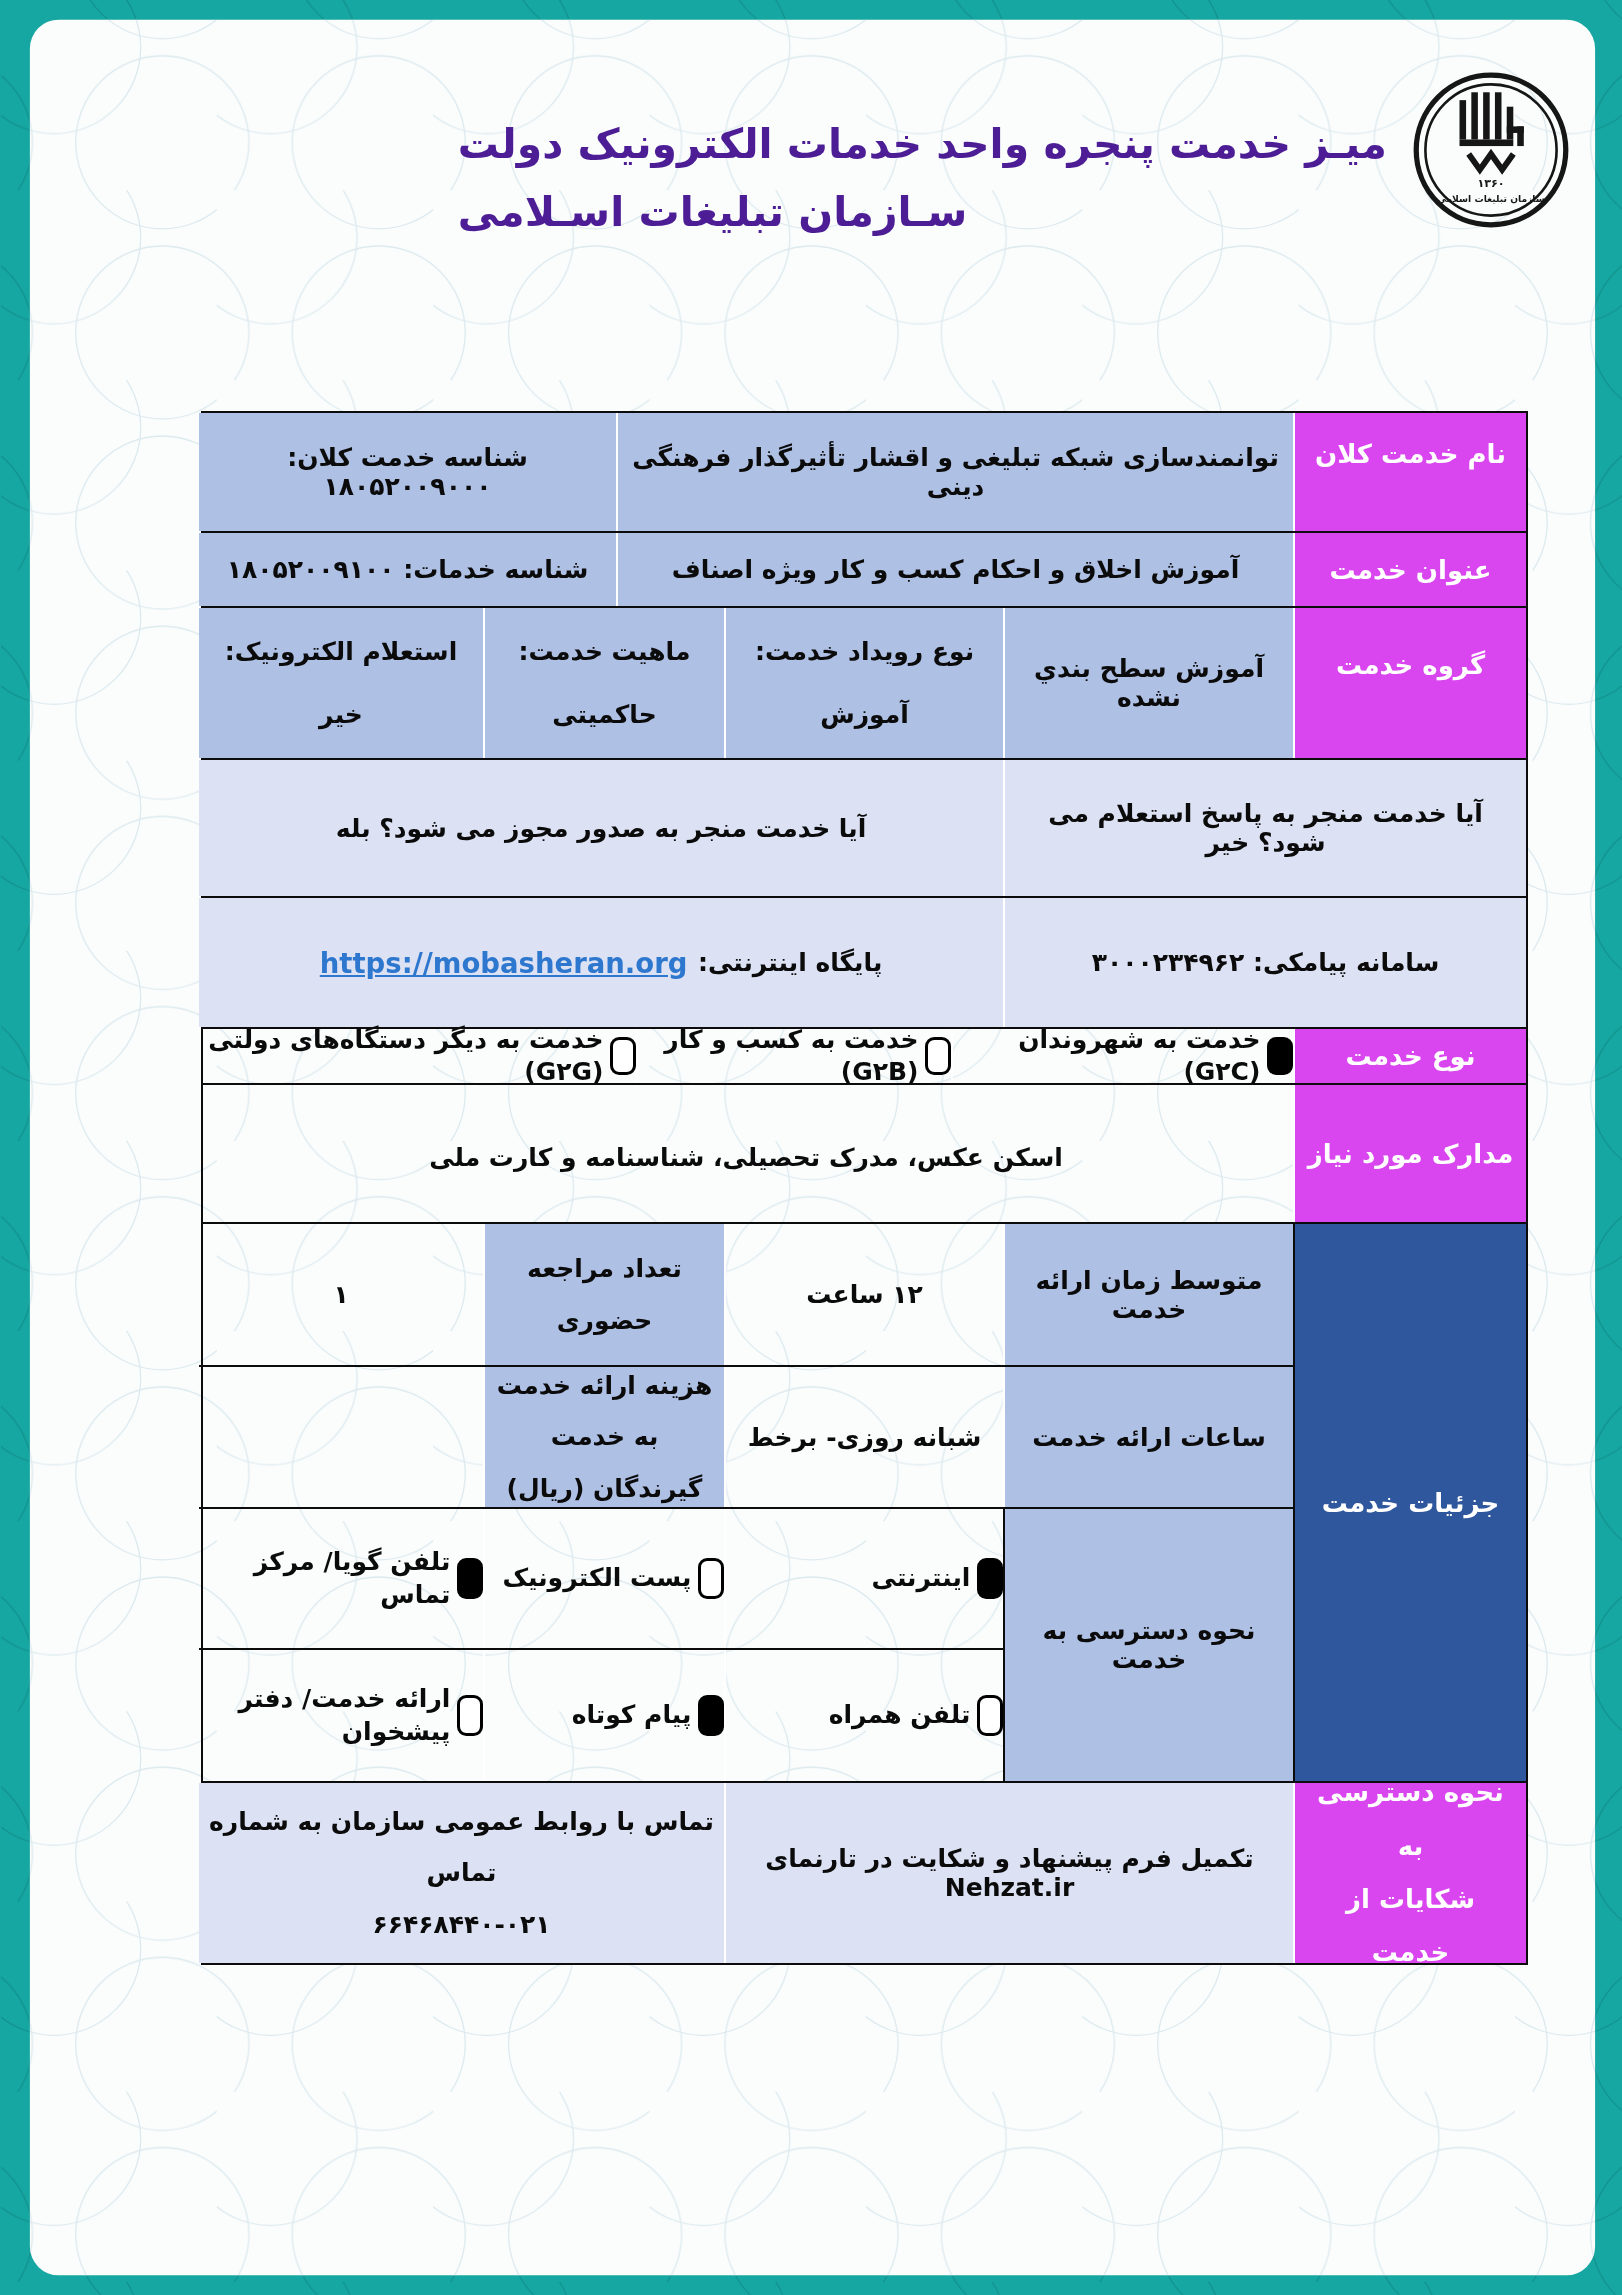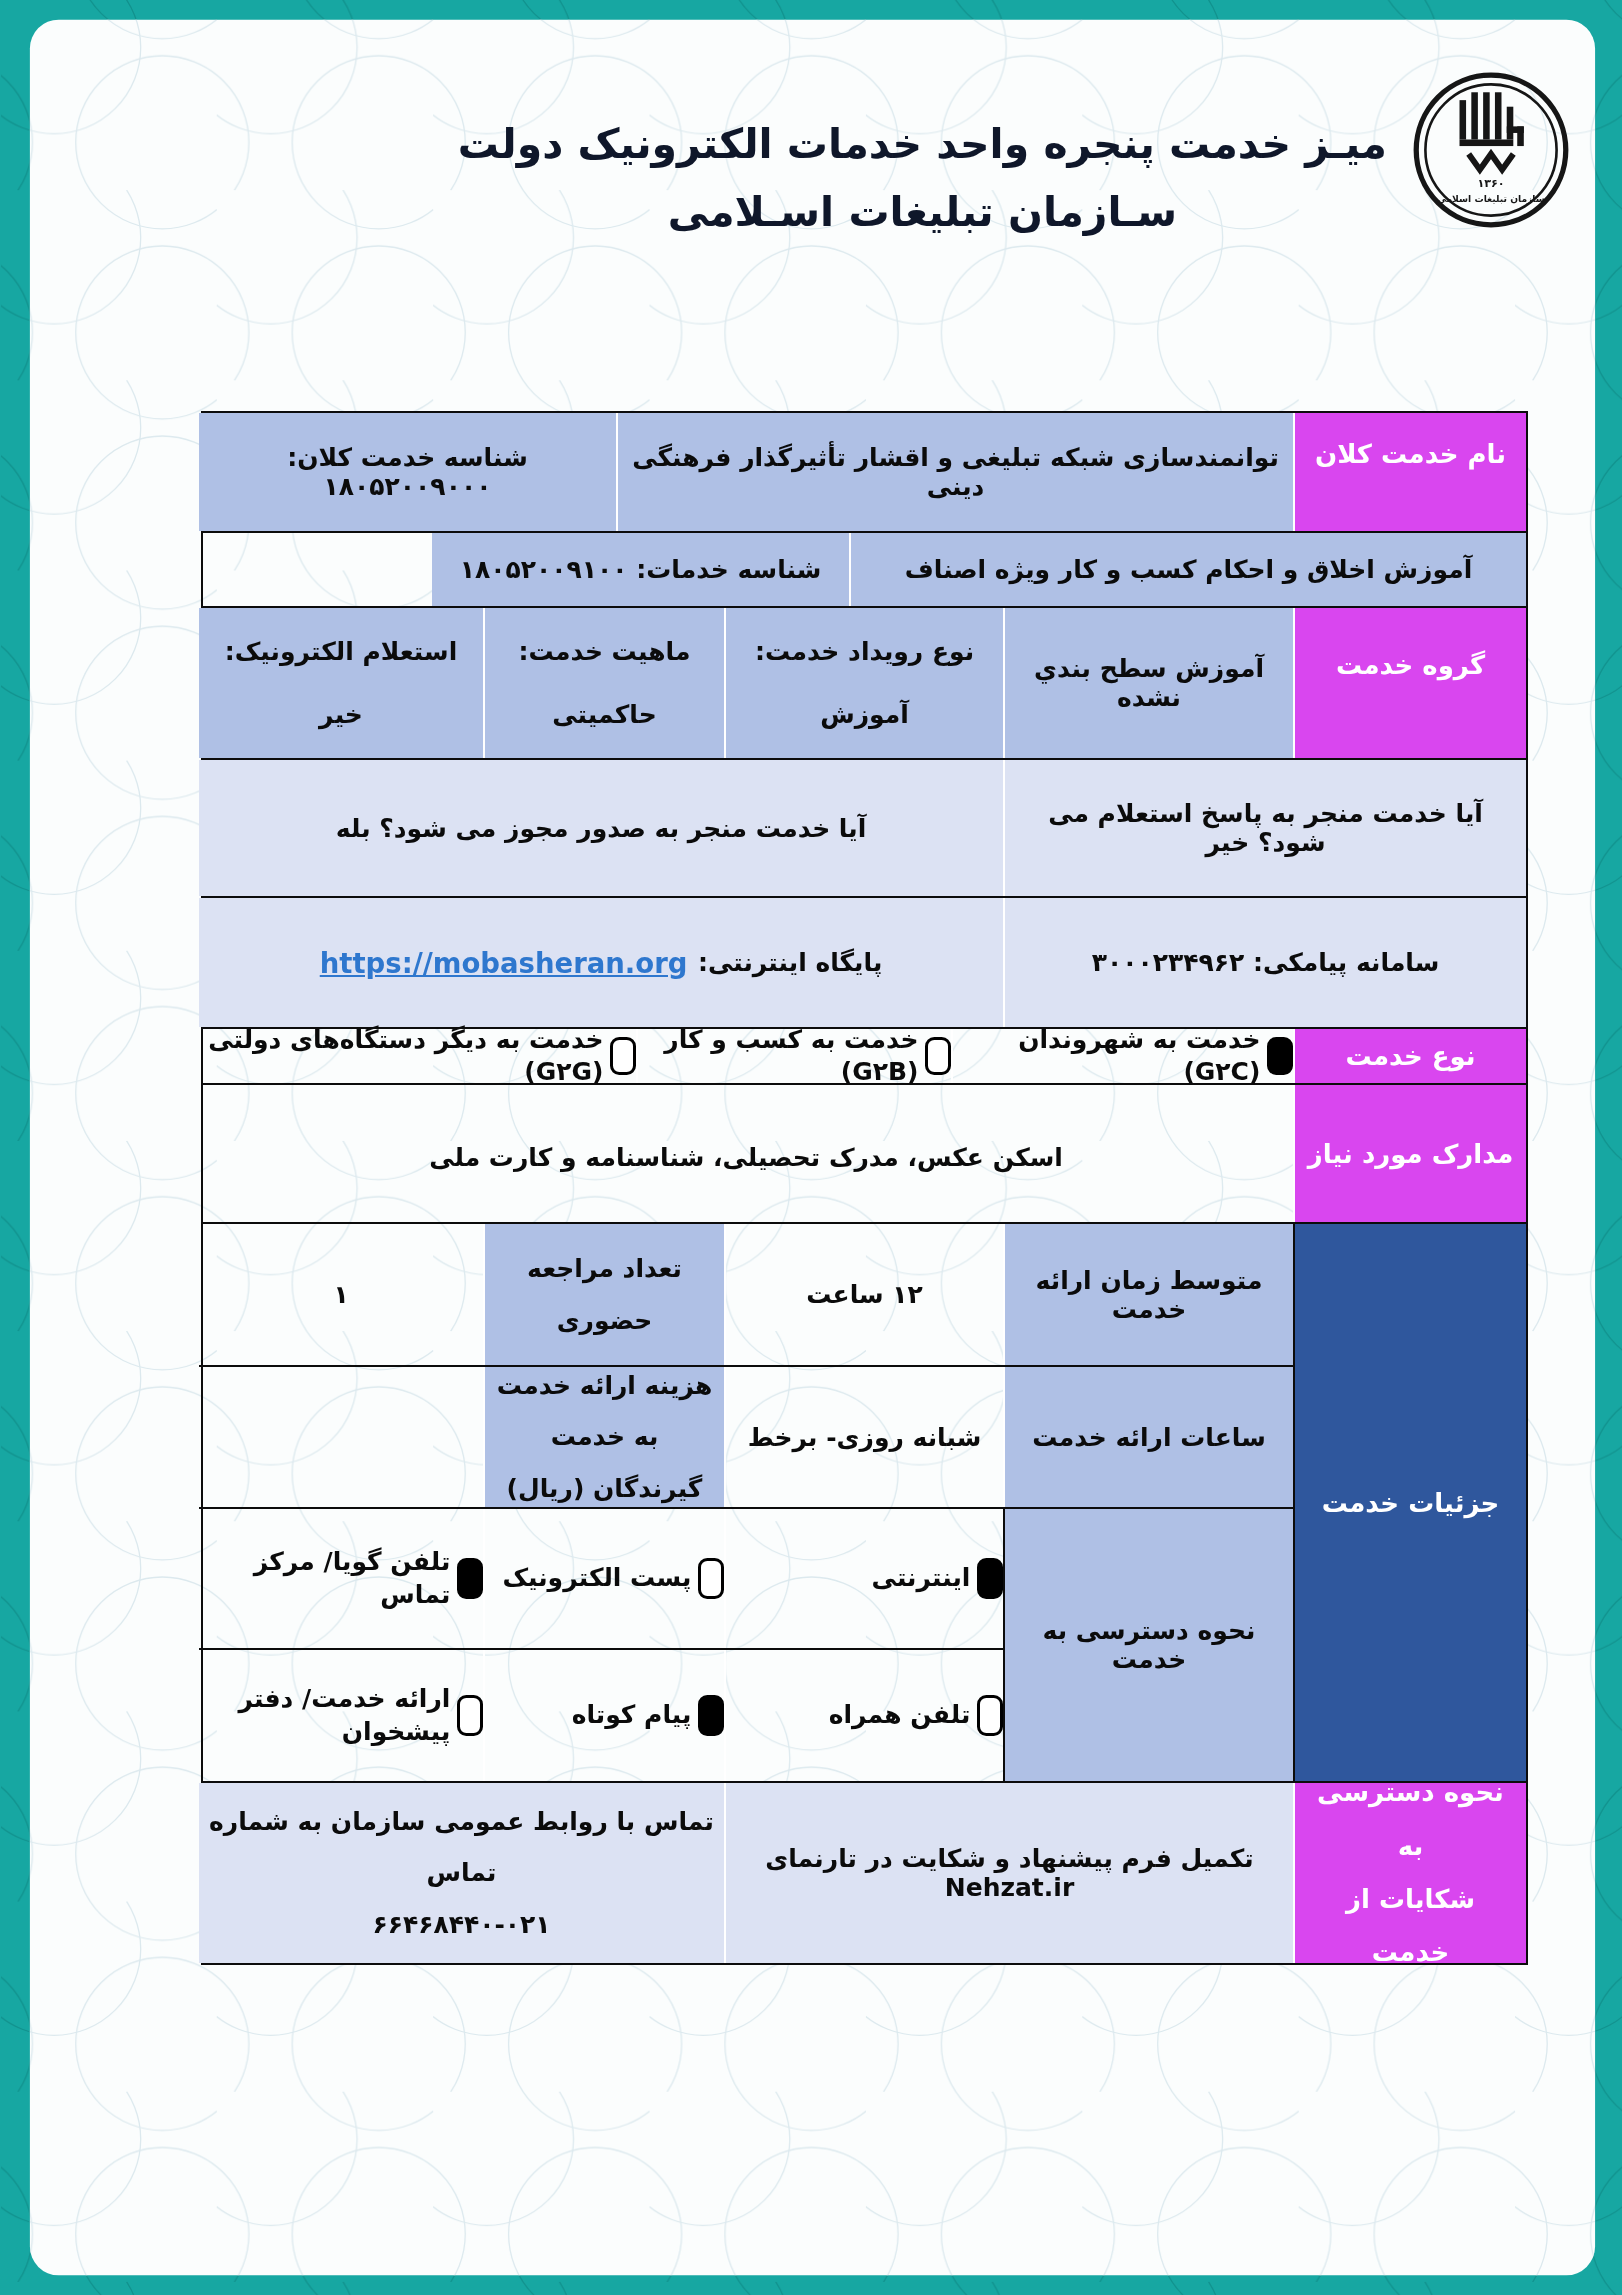--- a/index.html
+++ b/index.html
@@ -11,21 +11,21 @@
     overflow: hidden;
     background: #17A7A2;
     direction: rtl;
   }
   svg.bg { position: absolute; inset: 0; z-index: 0; }
   .content { position: absolute; inset: 0; z-index: 1; }
 
   
   .titles {
     position: absolute; top: 110px; right: 236px;
-    text-align: center; color: #0f172a;
+    text-align: left; color: #4c1d95;
     font-size: 41px; line-height: 68px; letter-spacing: -0.7px;
   }
   .logo { position: absolute; top: 68px; left: 1409px; width: 164px; height: 164px; }
 
   
   .tbl {
     position: absolute; top: 411px; left: 201px; width: 1327px;
     border: 2.6px solid #0c0c0c; direction: rtl;
     color: #0b0b0b; font-size: 25px;
   }
@@ -144,20 +144,21 @@
 
   <div class="tbl">
 
     <div class="row h-r1">
       <div class="cell hdr padB w-hdr">نام خدمت کلان</div>
       <div class="cell peri w-mid12">توانمندسازی شبکه تبلیغی و اقشار تأثیرگذار فرهنگی دینی</div>
       <div class="cell peri w-left12">شناسه خدمت کلان: ۱۸۰۵۲۰۰۹۰۰۰</div>
     </div>
 
     <div class="row h-r2">
+      <div class="cell hdr w-hdr">عنوان خدمت</div>
       <div class="cell peri w-mid12">آموزش اخلاق و احکام کسب و کار ویژه اصناف</div>
       <div class="cell peri w-left12">شناسه خدمات: ۱۸۰۵۲۰۰۹۱۰۰</div>
     </div>
 
     <div class="row h-r3">
       <div class="cell hdr padB w-hdr">گروه خدمت</div>
       <div class="cell peri w-c1">آموزش سطح بندي نشده</div>
       <div class="cell peri gap w-c2">
         <div>نوع رویداد خدمت:</div>
         <div>آموزش</div>

